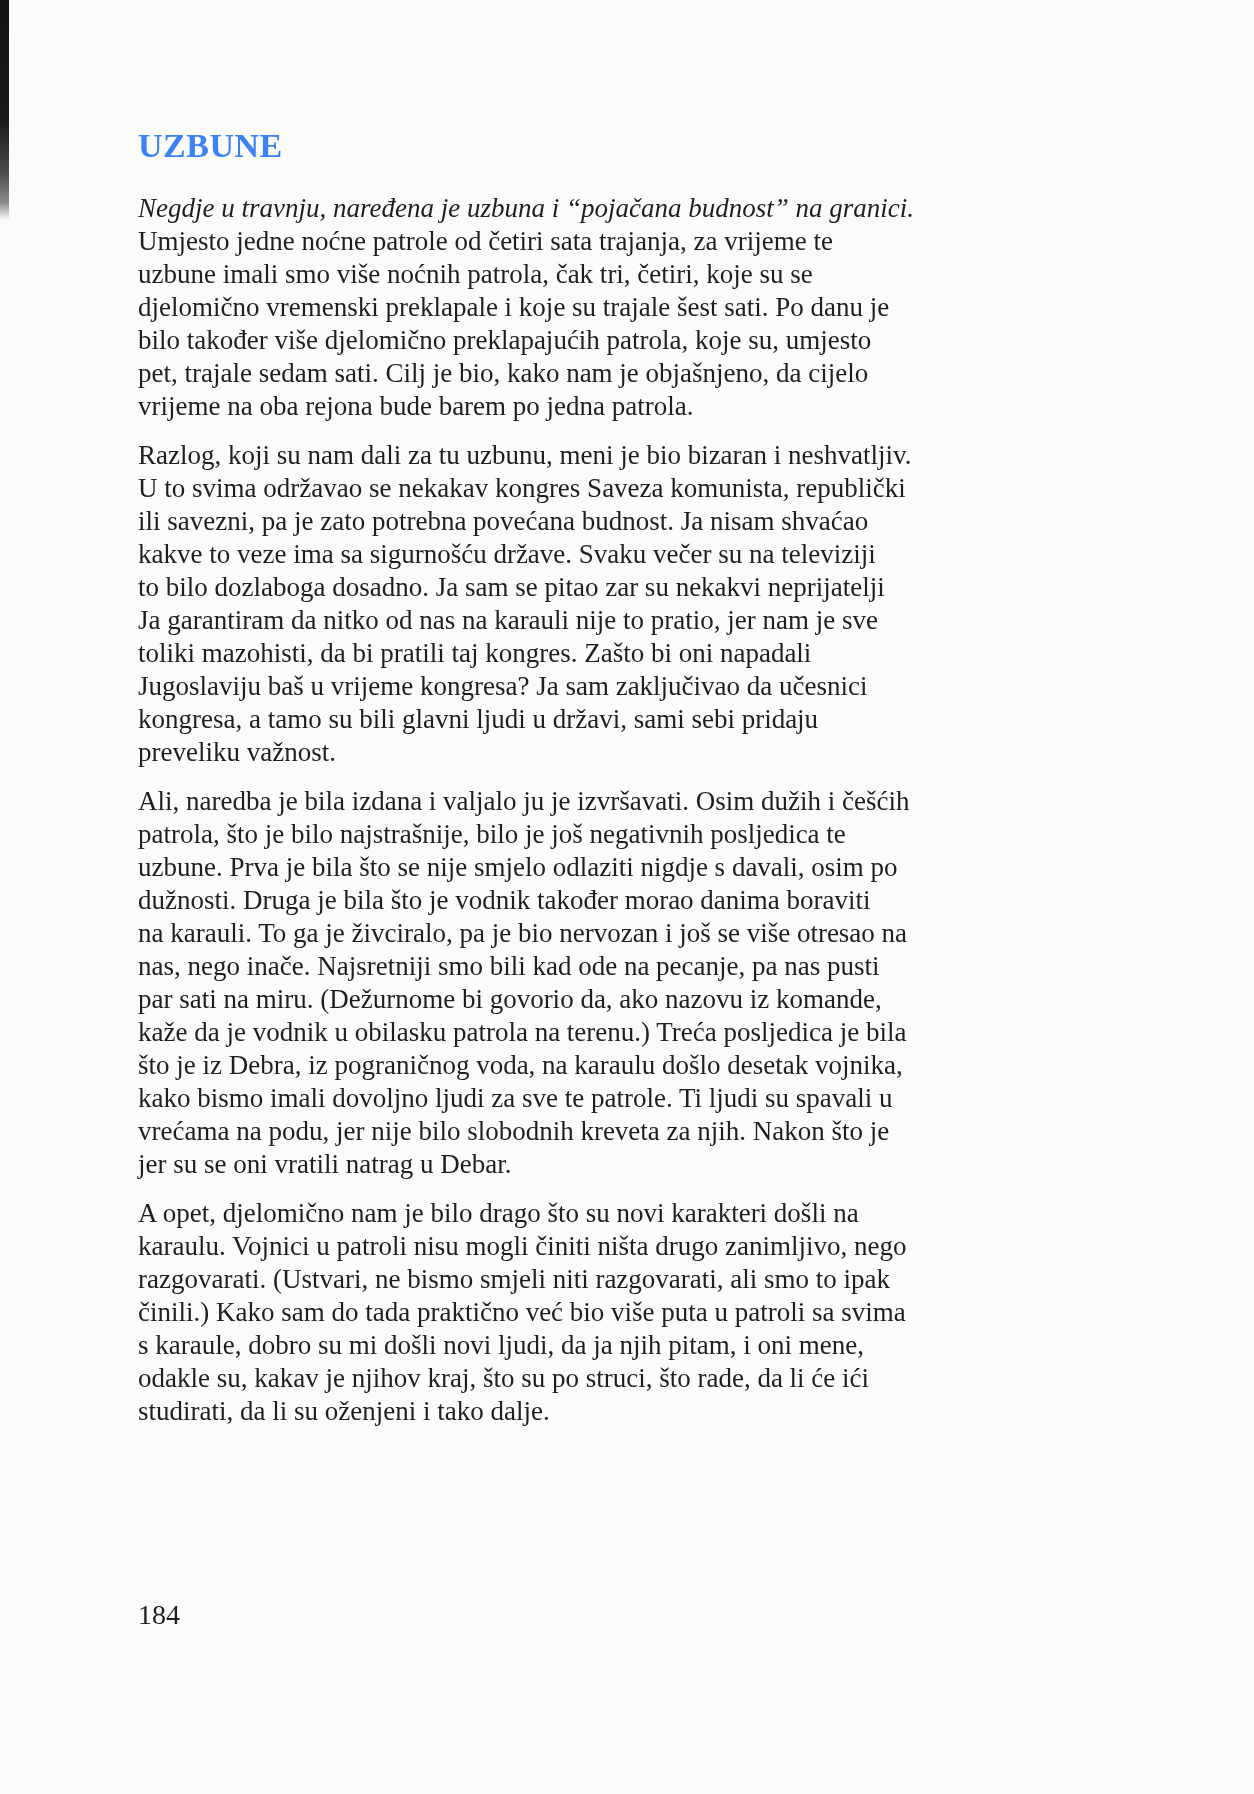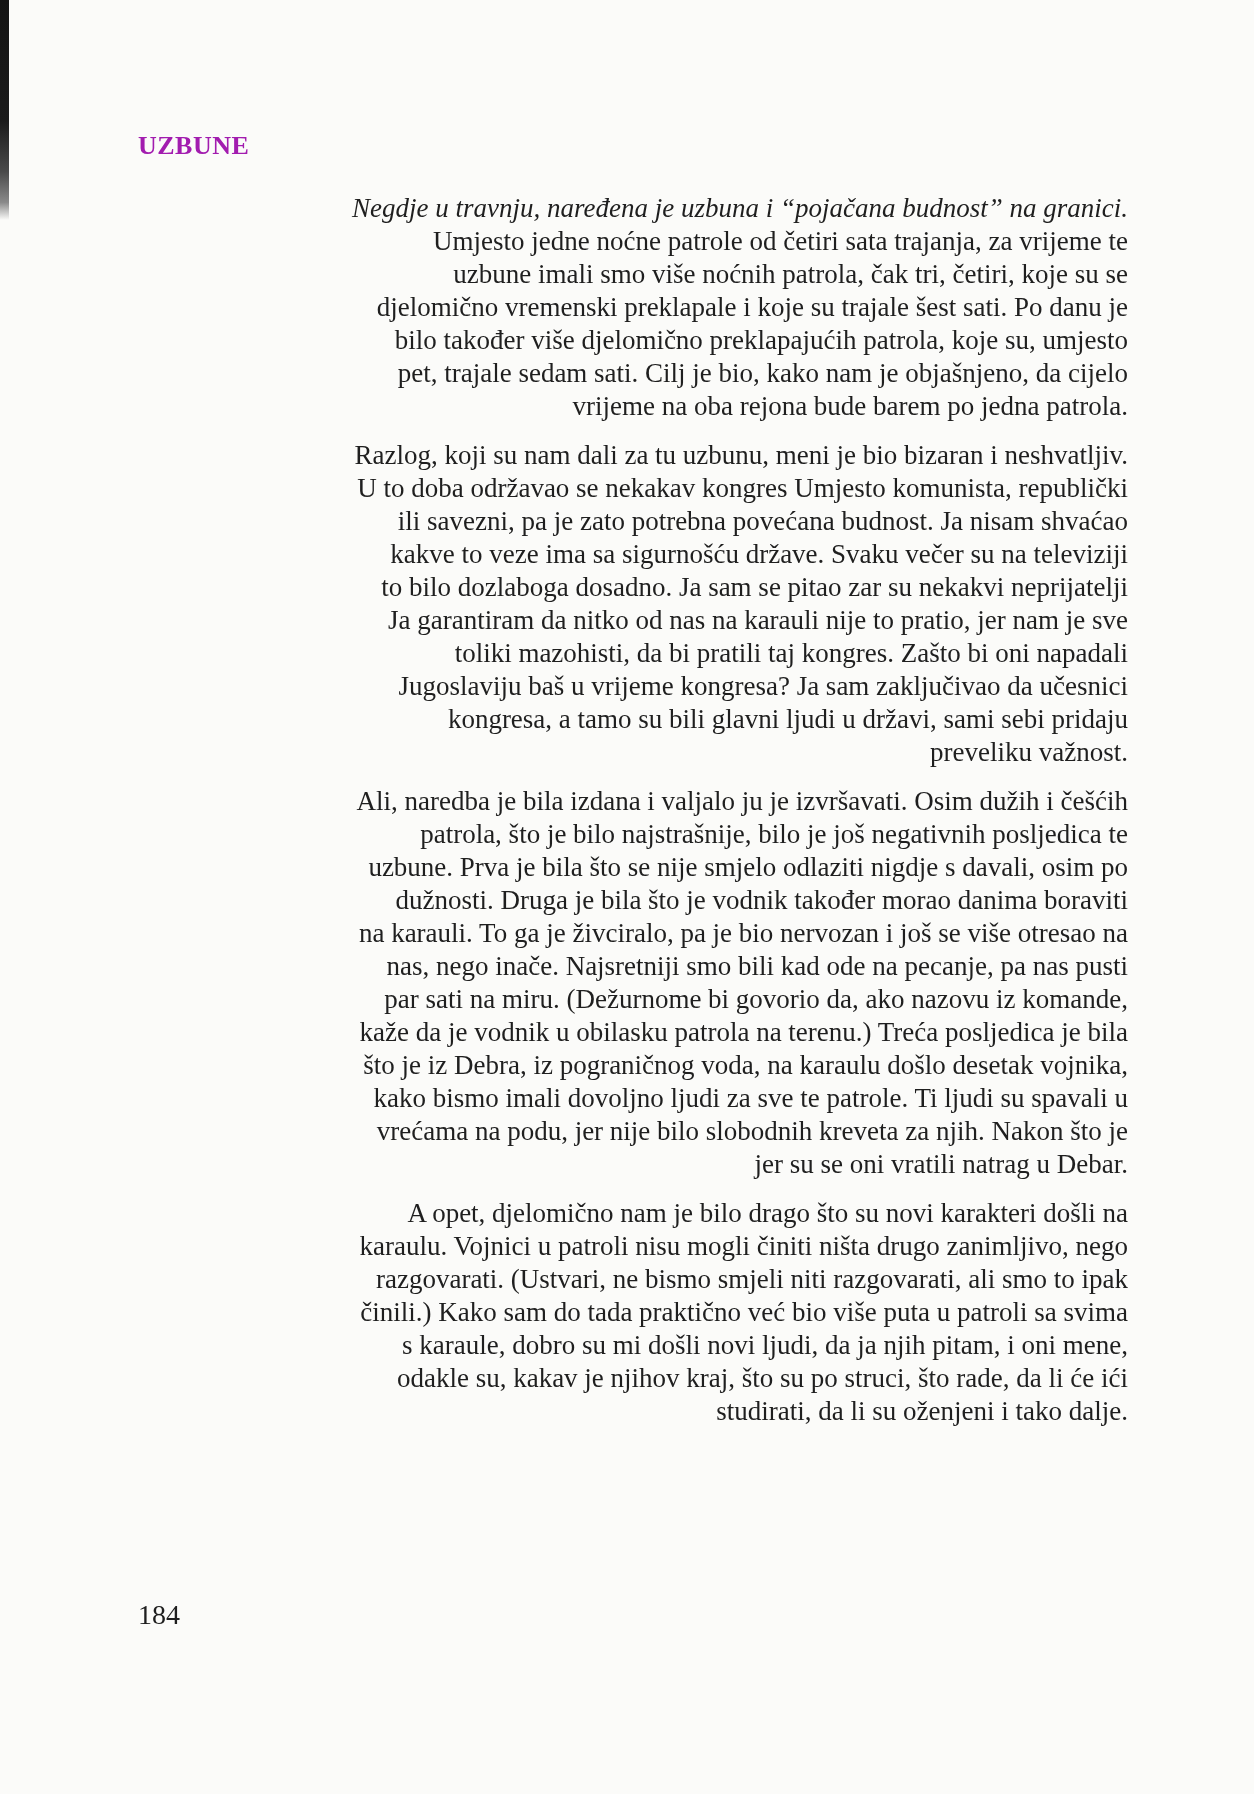--- a/index.html
+++ b/index.html
@@ -31,36 +31,35 @@
       rgba(150,150,150,0) 100%);
   }
   .content {
     position: absolute;
     left: 138px;
     top: 130px;
     width: 990px;
   }
   h1.chapter-title {
     margin: 0 0 30px 0;
-    font-size: 26px;
+    font-size: 34px;
     line-height: 32px;
     font-weight: bold;
     letter-spacing: 0.5px;
-    color: #a21caf;
+    color: #3b82f6;
   }
   .para {
     margin: 0 0 16px 0;
   }
   .para:last-child { margin-bottom: 16px; }
   .line {
     font-size: 27px;
     line-height: 33px;
     white-space: nowrap;
     color: #1f1f1f;
-    text-align: right;
   }
   .line.italic {
     font-style: italic;
   }
   .pagenum {
     position: absolute;
     left: 138px;
     top: 1598px;
     font-size: 28px;
     line-height: 33px;
@@ -79,21 +78,21 @@
           <div class="line italic">Negdje u travnju, naređena je uzbuna i “pojačana budnost” na granici.</div>
           <div class="line">Umjesto jedne noćne patrole od četiri sata trajanja, za vrijeme te</div>
           <div class="line">uzbune imali smo više noćnih patrola, čak tri, četiri, koje su se</div>
           <div class="line">djelomično vremenski preklapale i koje su trajale šest sati. Po danu je</div>
           <div class="line">bilo također više djelomično preklapajućih patrola, koje su, umjesto</div>
           <div class="line">pet, trajale sedam sati. Cilj je bio, kako nam je objašnjeno, da cijelo</div>
           <div class="line">vrijeme na oba rejona bude barem po jedna patrola.</div>
         </div>
         <div class="para">
           <div class="line">Razlog, koji su nam dali za tu uzbunu, meni je bio bizaran i neshvatljiv.</div>
-          <div class="line">U to doba održavao se nekakav kongres Umjesto komunista, republički</div>
+          <div class="line">U to svima održavao se nekakav kongres Saveza komunista, republički</div>
           <div class="line">ili savezni, pa je zato potrebna povećana budnost. Ja nisam shvaćao</div>
           <div class="line">kakve to veze ima sa sigurnošću države. Svaku večer su na televiziji</div>
           <div class="line">to bilo dozlaboga dosadno. Ja sam se pitao zar su nekakvi neprijatelji</div>
           <div class="line">Ja garantiram da nitko od nas na karauli nije to pratio, jer nam je sve</div>
           <div class="line">toliki mazohisti, da bi pratili taj kongres. Zašto bi oni napadali</div>
           <div class="line">Jugoslaviju baš u vrijeme kongresa? Ja sam zaključivao da učesnici</div>
           <div class="line">kongresa, a tamo su bili glavni ljudi u državi, sami sebi pridaju</div>
           <div class="line">preveliku važnost.</div>
         </div>
         <div class="para">

